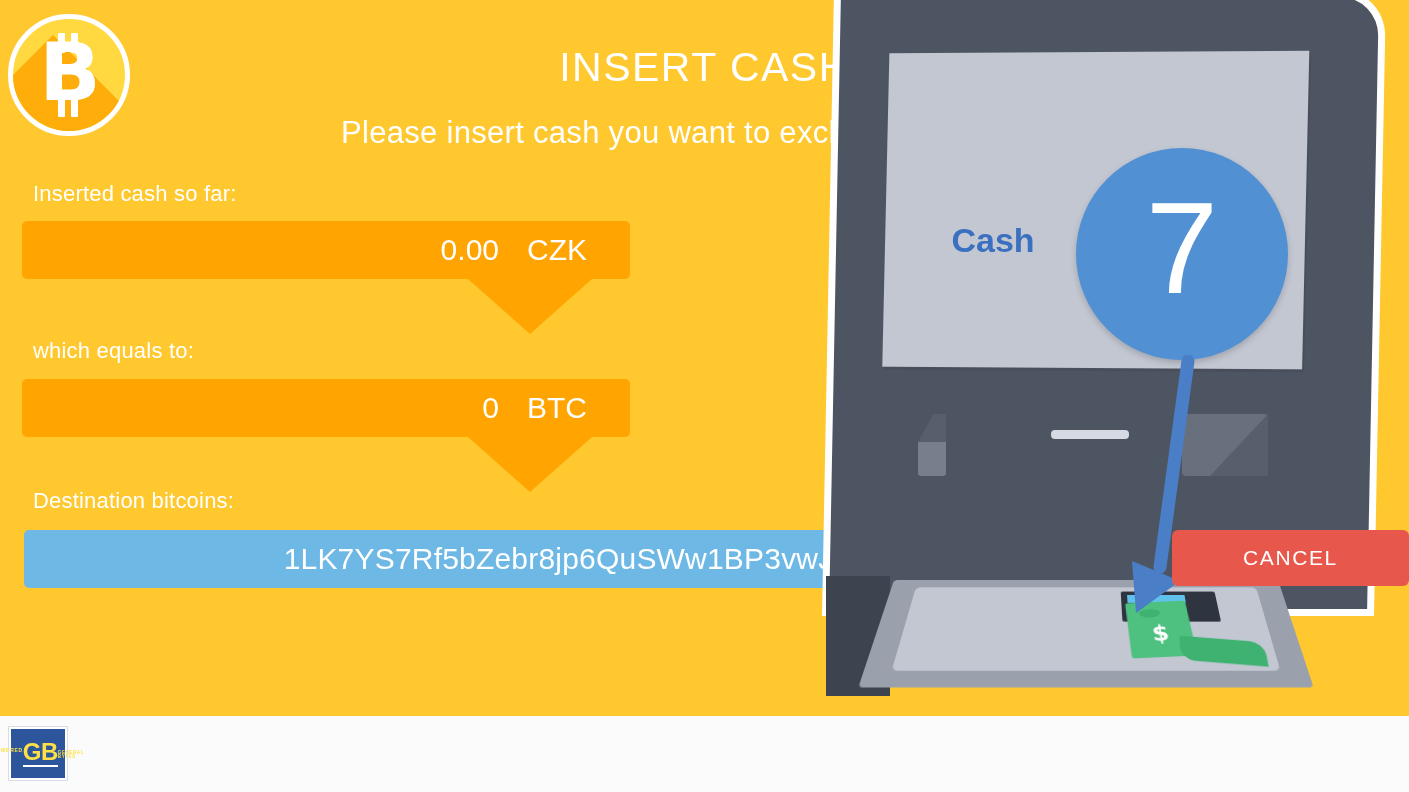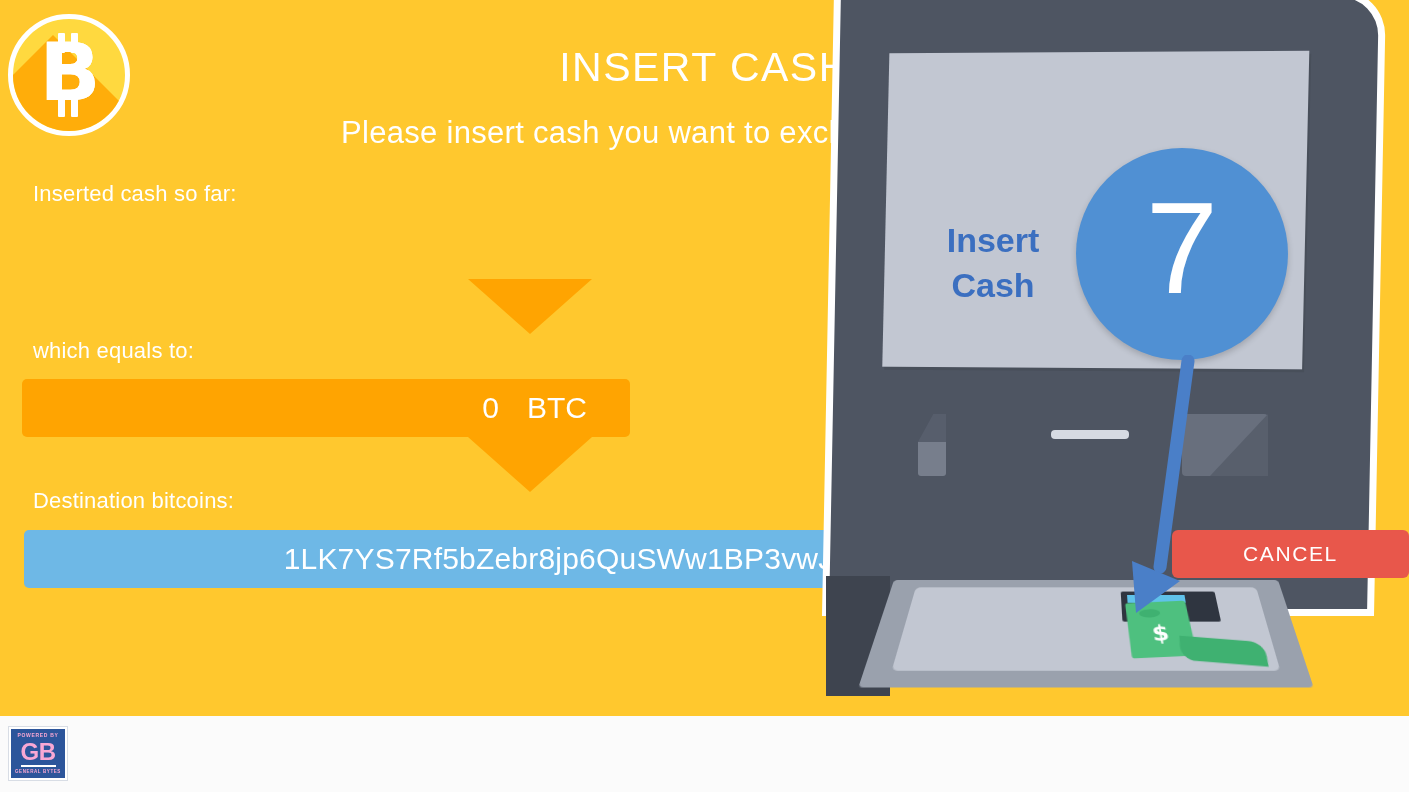--- a/index.html
+++ b/index.html
@@ -267,43 +267,43 @@
   }
   .callout-arrow {
     position:absolute; left:1120px; top:355px;
     width:110px; height:270px;
     pointer-events:none;
   }
 
   
   .cancel-btn {
     position:absolute; left:1172px; top:530px;
-    width:237px; height:48px;
+    width:237px; height:56px;
     background:#e8574b;
     border-radius:6px;
     display:flex; align-items:center; justify-content:center;
     color:#ffffff;
     font-size:21px;
     letter-spacing:1.6px;
   }
 
   
   .footer {
     position:absolute; left:0; top:716px;
     width:1409px; height:76px;
     background:#fbfbfb;
   }
   .gb-logo {
     position:absolute; left:9px; top:11px;
     width:58px; height:53px;
     background:#2c559b;
     border:2px solid #ffffff;
     outline:1px solid #d8dde5;
-    display:flex; flex-direction:column; align-items:center; justify-content:center;
-    color:#f9a8d4;
+    display:flex; flex-direction:row; align-items:center; justify-content:center;
+    color:#fde047;
   }
   .gb-top {
     font-size:5px; letter-spacing:.7px; font-weight:bold; line-height:1;
     margin-bottom:2px;
   }
   .gb-main {
     font-size:24px; font-weight:bold; line-height:1; letter-spacing:-.5px;
     border-bottom:2px solid #ffffff; padding-bottom:1px;
   }
   .gb-sub {
@@ -328,20 +328,24 @@
       </div>
       <div class="btc-glyph">
         <span>B</span>
       </div>
     </div>
 
     <div class="title">INSERT CASH</div>
     <div class="subtitle">Please insert cash you want to exchange to bitcoins</div>
 
     <div class="field-label" style="left:33px; top:181px;">Inserted cash so far:</div>
+    <div class="field-box" style="left:22px; top:221px; width:608px; height:58px;">
+      <span class="val">0.00</span>
+      <span class="unit">CZK</span>
+    </div>
     <div class="tri-down" style="left:468px; top:279px;"></div>
 
     <div class="field-label" style="left:33px; top:338px;">which equals to:</div>
     <div class="field-box" style="left:22px; top:379px; width:608px; height:58px;">
       <span class="val">0</span>
       <span class="unit">BTC</span>
     </div>
     <div class="tri-down" style="left:468px; top:437px;"></div>
 
     <div class="field-label" style="left:33px; top:488px;">Destination bitcoins:</div>
@@ -362,21 +366,20 @@
         <div class="slot"></div>
         <div class="slot-inner"></div>
         <div class="bill1">
           <span class="dollar">$</span>
         </div>
         <div class="bill2"></div>
       </div>
     </div>
 
     <div class="callout-label">
-      <div>Insert</div>
       <div>Cash</div>
     </div>
     <div class="callout">
       <span class="callout-num">7</span>
     </div>
     <svg class="callout-arrow" viewBox="0 0 110 270">
       <path d="M68 6 L40 212 L40 212" stroke="#4a7fc8" stroke-width="13" stroke-linecap="round" fill="none"></path>
       <path d="M16 258 L12 206 L60 226 Z" fill="#4a7fc8"></path>
     </svg>
 

